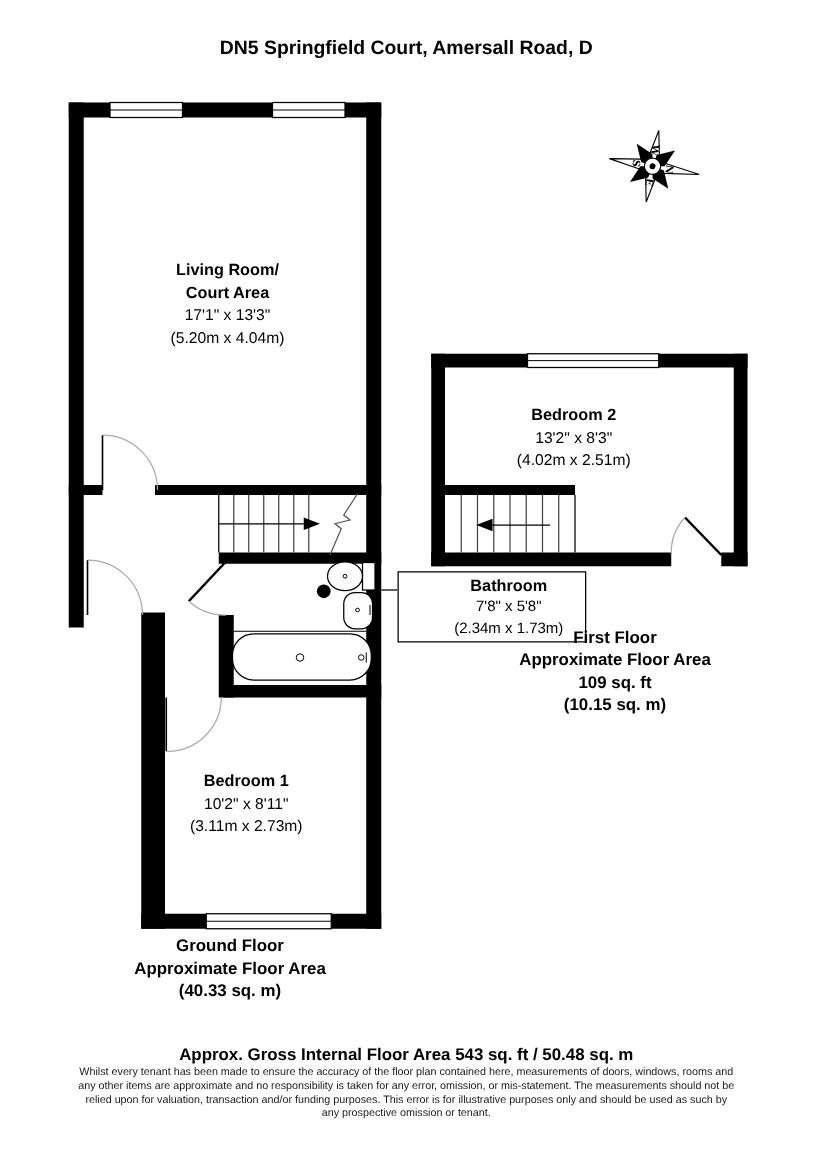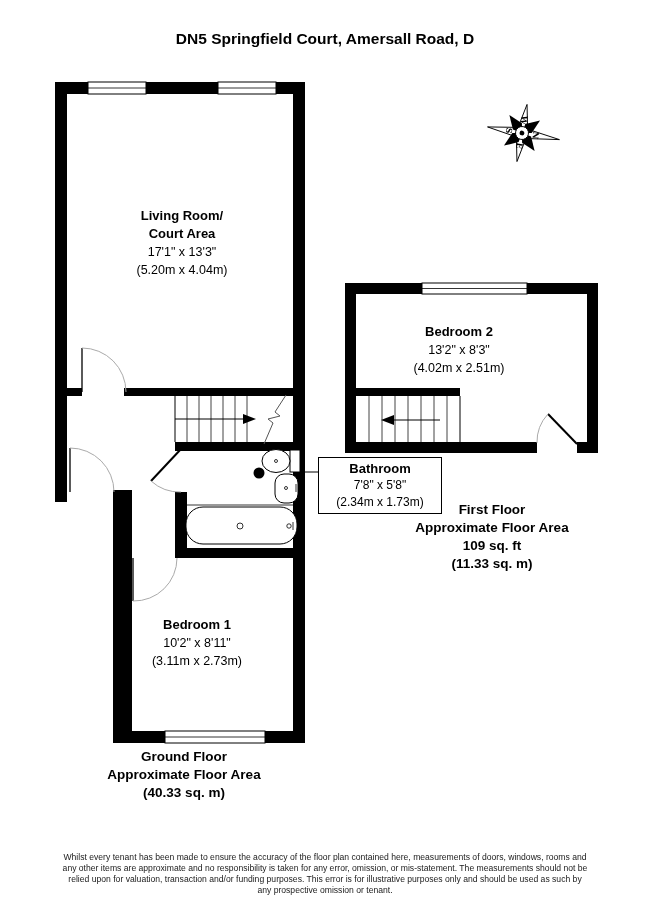--- a/index.html
+++ b/index.html
@@ -175,39 +175,40 @@
     <div>13'2" x 8'3"</div>
     <div>(4.02m x 2.51m)</div>
   </div>
 
   <div class="abslabel room-label" style="left:197px;top:616px;">
     <div class="rname">Bedroom 1</div>
     <div>10'2" x 8'11"</div>
     <div>(3.11m x 2.73m)</div>
   </div>
 
-  <div class="callout" style="left:318px;top:457px;width:122px;height:53px;">
+  <div class="callout" style="left:318px;top:457px;width:122px;height:53px;padding-left:27px;">
     <div class="rname">Bathroom</div>
     <div>7'8" x 5'8"</div>
     <div>(2.34m x 1.73m)</div>
   </div>
 
   <div class="abslabel floor-label" style="left:492px;top:501px;">
     <div>First Floor</div>
     <div>Approximate Floor Area</div>
     <div>109 sq. ft</div>
-    <div>(11.33 sq. m)</div>
+    <div>(10.15 sq. m)</div>
   </div>
 
   <div class="abslabel floor-label" style="left:184px;top:748px;">
     <div>Ground Floor</div>
     <div>Approximate Floor Area</div>
     <div>(40.33 sq. m)</div>
   </div>
 
+  <div class="abslabel footer-summary" style="left:325px;top:836px;">Approx. Gross Internal Floor Area 543 sq. ft / 50.48 sq. m</div>
 
   <div class="abslabel disclaimer" style="left:325px;top:852px;">
     <div>Whilst every tenant has been made to ensure the accuracy of the floor plan contained here, measurements of doors, windows, rooms and</div>
     <div>any other items are approximate and no responsibility is taken for any error, omission, or mis-statement. The measurements should not be</div>
     <div>relied upon for valuation, transaction and/or funding purposes. This error is for illustrative purposes only and should be used as such by</div>
     <div>any prospective omission or tenant.</div>
   </div>
 
 </div>
 

